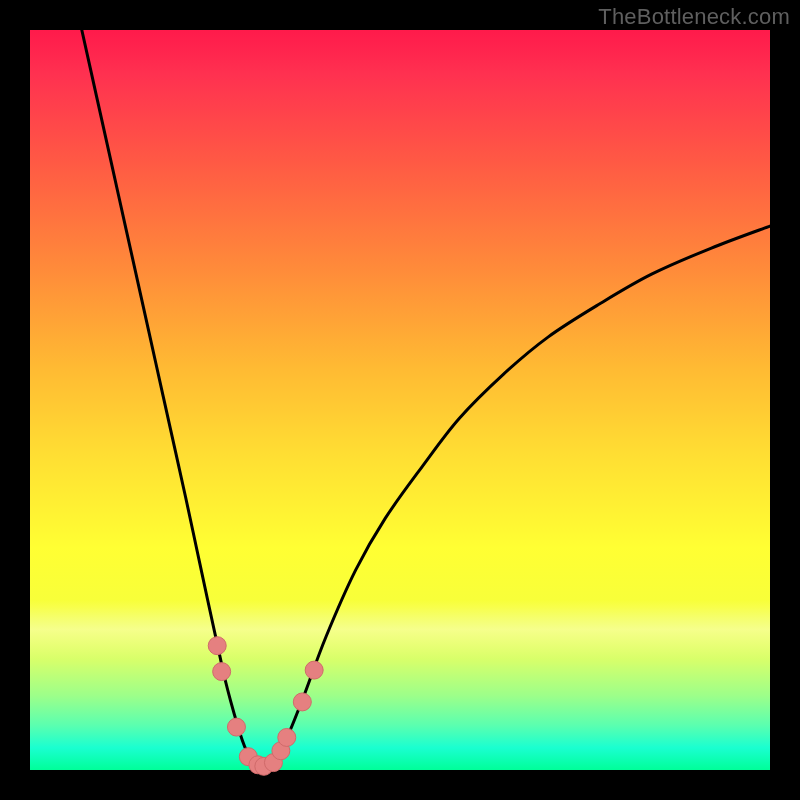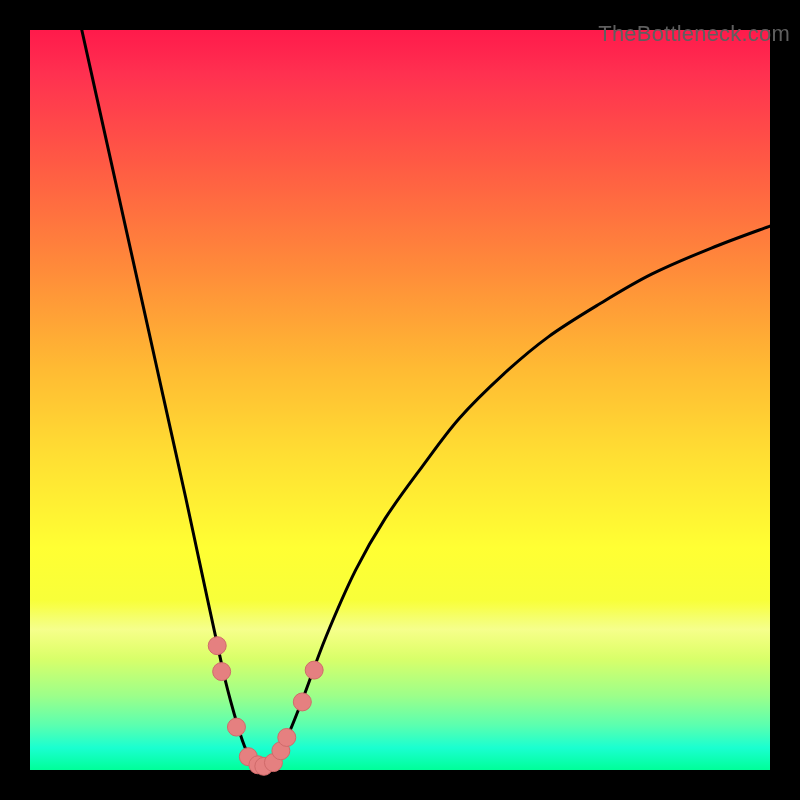--- a/index.html
+++ b/index.html
@@ -46,21 +46,21 @@
     top: 77%;
     height: 8%;
     background: linear-gradient(to bottom,
       rgba(255,255,160,0) 0%,
       rgba(255,255,190,0.55) 50%,
       rgba(255,255,160,0) 100%);
     pointer-events: none;
   }
   .watermark {
     position: absolute;
-    top: 21px;
+    top: 4px;
     right: 10px;
     color: #5f5f5f;
     font-size: 22px;
     letter-spacing: 0.2px;
   }
   svg.curve {
     position: absolute;
     left: 0; top: 0;
     width: 100%; height: 100%;
     overflow: visible;

